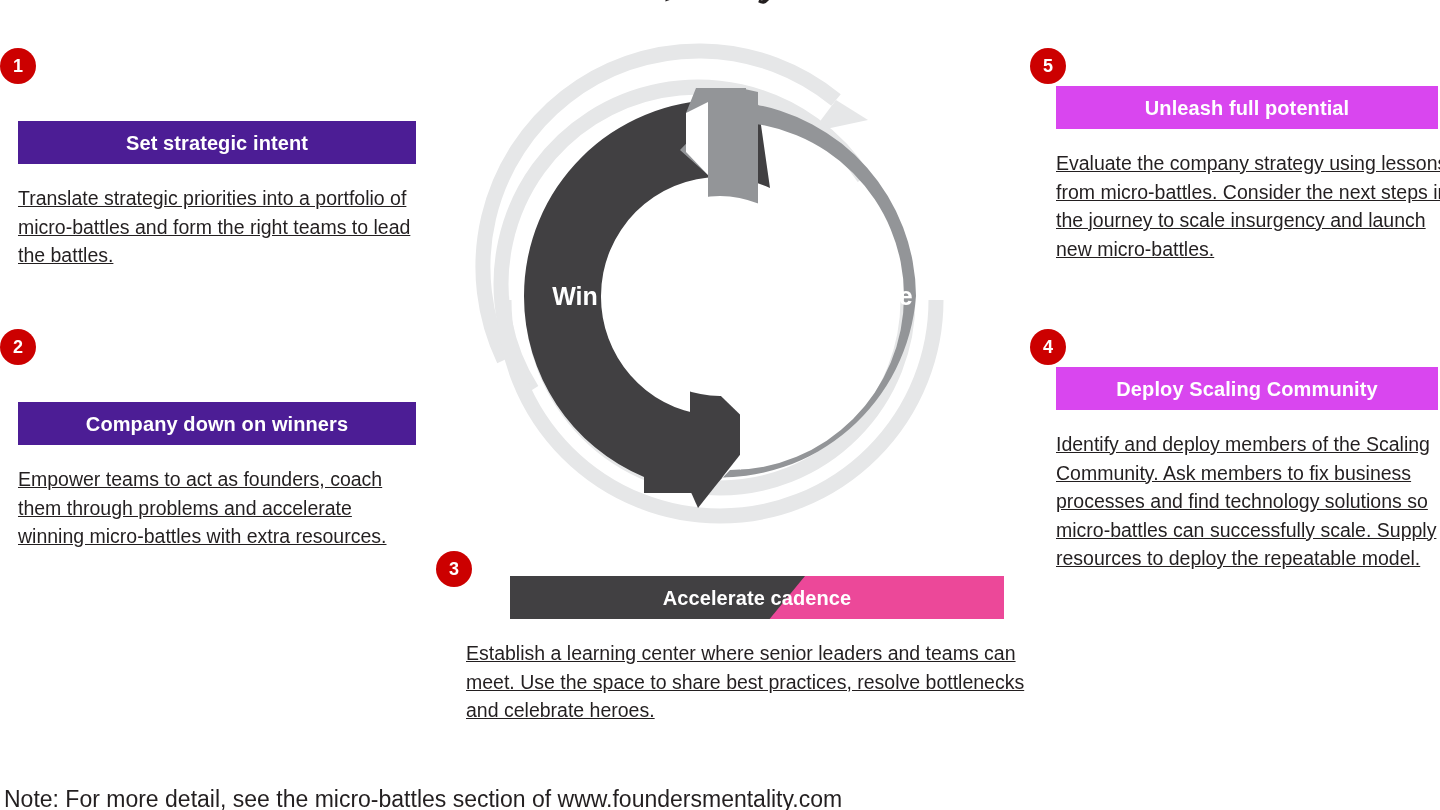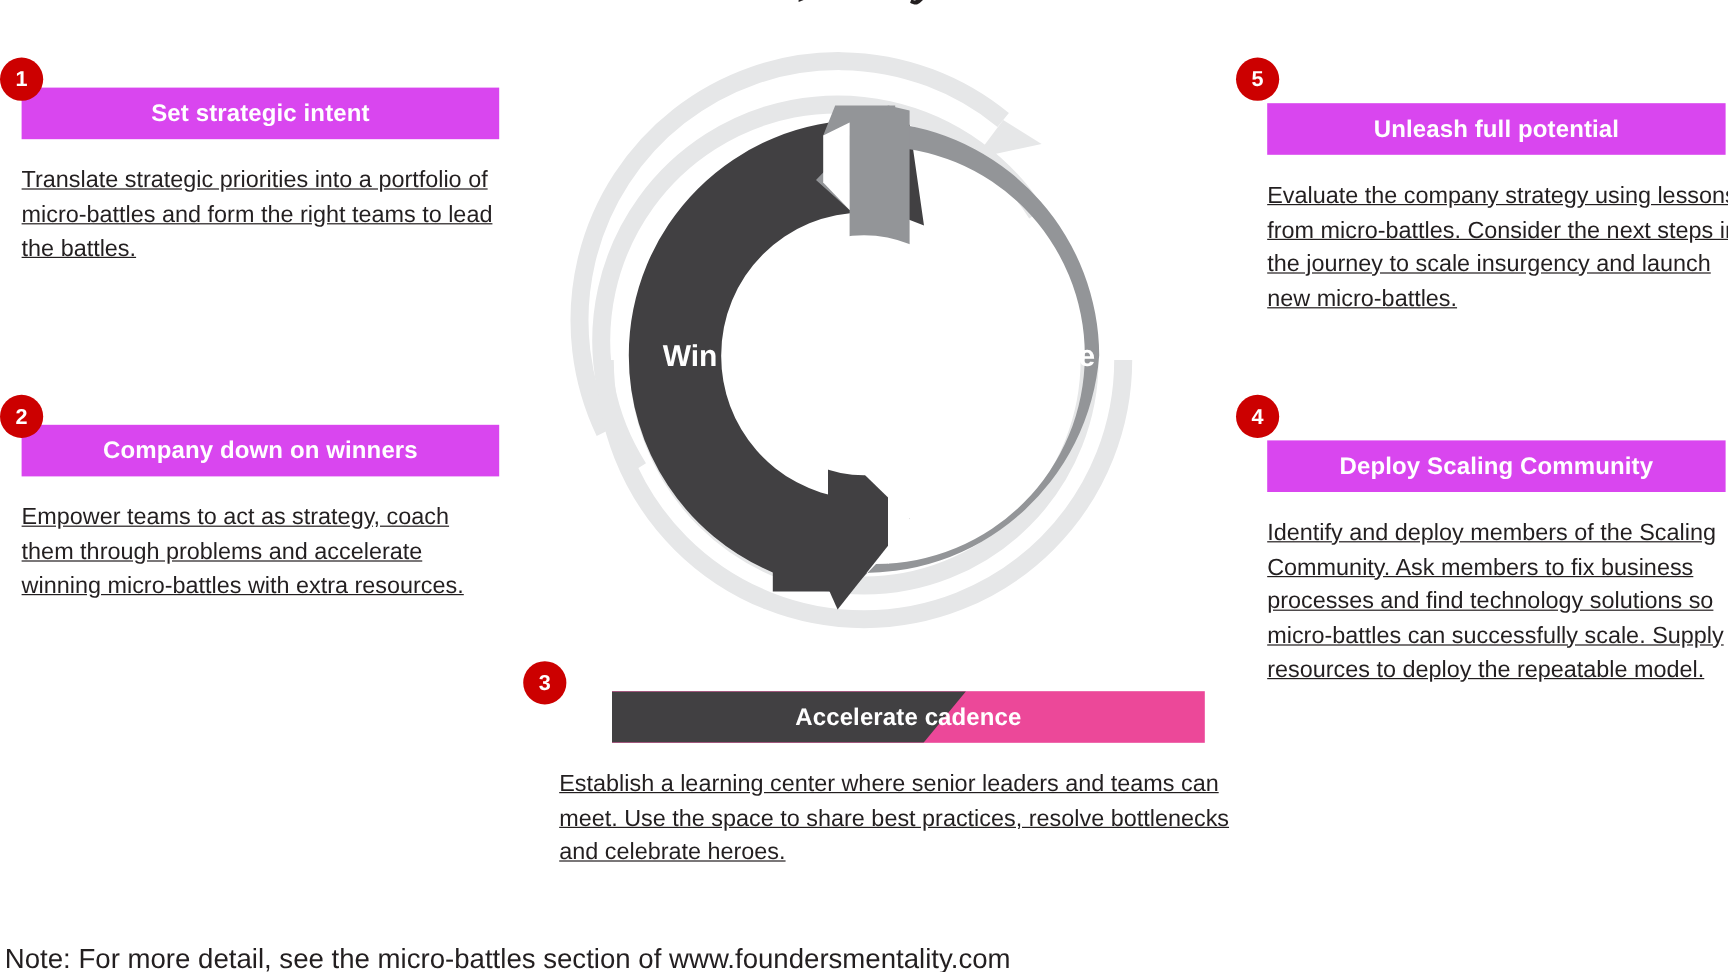--- a/index.html
+++ b/index.html
@@ -30,21 +30,21 @@
     position: absolute;
   }
   .step-bar {
     position: relative;
     height: 43px;
     display: flex;
     align-items: center;
     justify-content: center;
     overflow: hidden;
   }
-  .step-bar.dark  { background: #d946ef; }
+  .step-bar.dark  { background: #4c1d95; margin-top: 48px; }
   .step-bar.gray  { background: #d946ef; margin-top: 13px; }
 
   
   .step-bar.split { background: #ec4899; margin-left: 44px; }
   .step-bar.split::before {
     content: "";
     position: absolute;
     left: 0; top: 0; bottom: 0;
     width: 295px;
     background: #414042;
@@ -150,21 +150,21 @@
       <span class="step-title">Set strategic intent</span>
     </div>
     <div class="step-body">Translate strategic priorities into a portfolio of micro-battles and form the right teams to lead the battles.</div>
   </div>
 
   <div class="step" id="step2">
     <div class="badge">2</div>
     <div class="step-bar dark">
       <span class="step-title">Company down on winners</span>
     </div>
-    <div class="step-body">Empower teams to act as strategy, coach them through problems and accelerate winning micro-battles with extra resources.</div>
+    <div class="step-body">Empower teams to act as founders, coach them through problems and accelerate winning micro-battles with extra resources.</div>
   </div>
 
   <div class="step" id="step3">
     <div class="badge">3</div>
     <div class="step-bar split">
       <span class="step-title">Accelerate cadence</span>
     </div>
     <div class="step-body">Establish a learning center where senior leaders and teams can meet. Use the space to share best practices, resolve bottlenecks and celebrate heroes.</div>
   </div>
 

